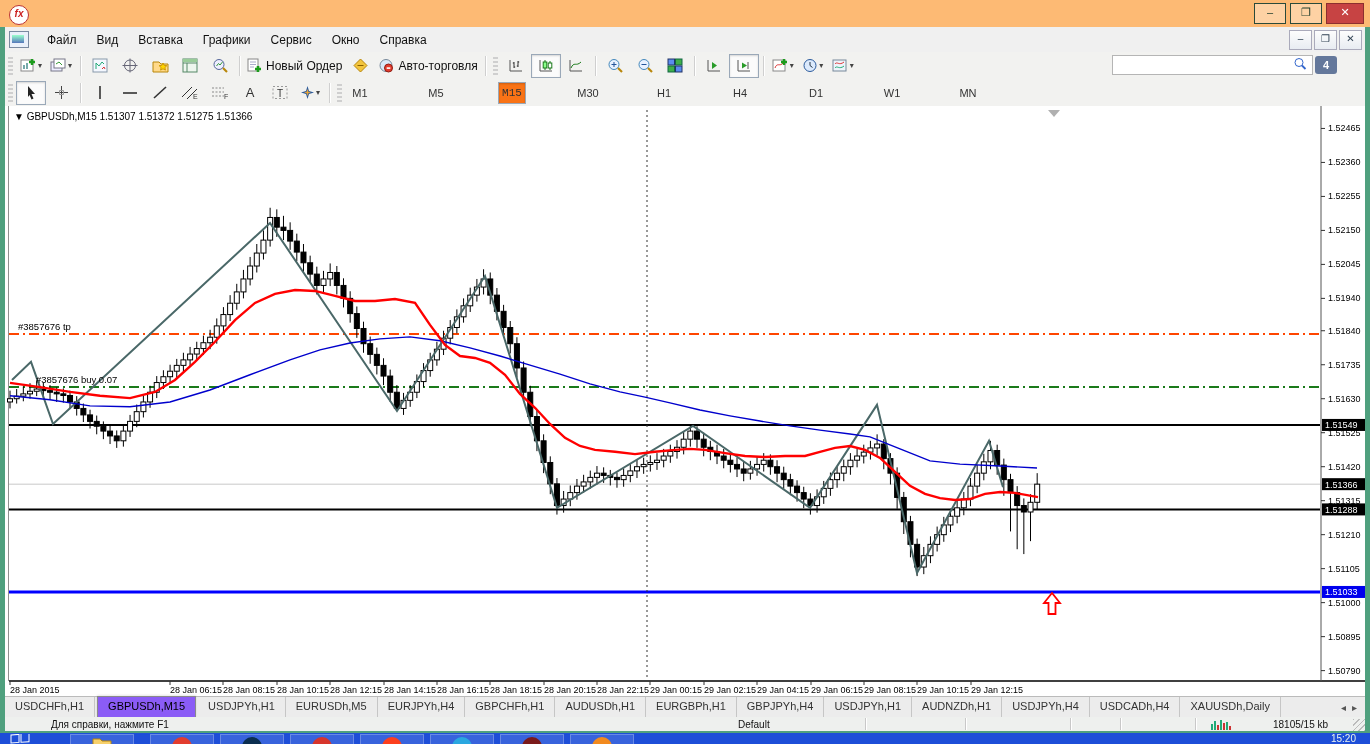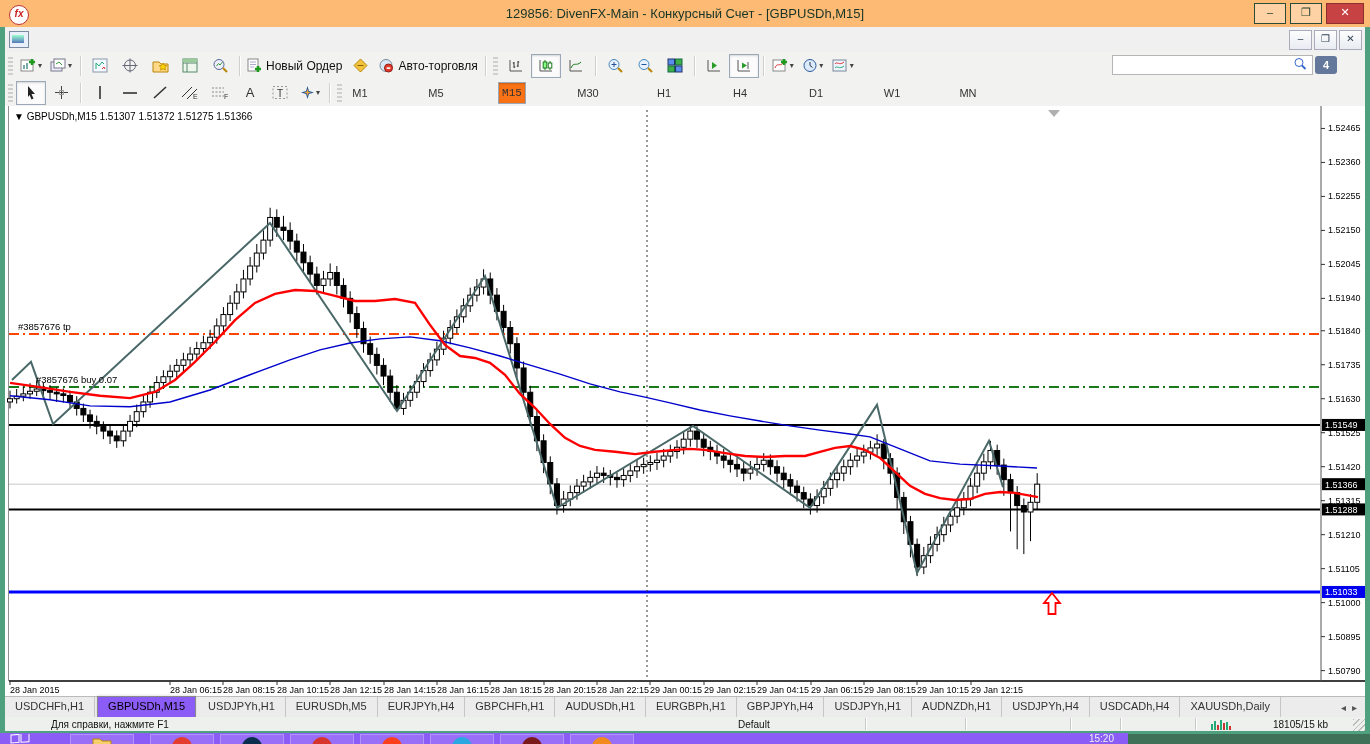--- a/index.html
+++ b/index.html
@@ -34,46 +34,54 @@
   .msgbadge{position:absolute;right:28px;top:4px;width:22px;height:18px;background:#64789b;color:#fff;border-radius:3px;font-size:11px;font-weight:bold;text-align:center;line-height:18px;}
   .chartarea{position:absolute;left:5px;top:106px;width:1360px;height:590px;background:#fff;}
   .tabbar{position:absolute;left:5px;right:5px;top:696px;height:21px;background:#ececec;border-top:1px solid #bbb;display:flex;align-items:flex-end;font-size:11px;}
   .tab{padding:3px 10px;color:#333;border-right:1px solid #c6c6c6;height:15px;}
   .tab.active{background:#8b5cf6;border:1px solid #8a8a8a;border-bottom:none;font-weight:normal;color:#000;margin:0 2px;box-shadow:0 -1px 2px rgba(0,0,0,.1);}
   .tabarrows{margin-left:auto;margin-right:8px;color:#555;font-size:10px;display:flex;gap:6px;align-self:center;}
   .statusbar{position:absolute;left:5px;right:5px;top:717px;height:14px;background:#eef0ee;font-size:10px;color:#111;display:flex;align-items:center;padding-left:40px;}
   .st-sep{position:absolute;width:1px;height:12px;top:1px;background:#c8c8c8;box-shadow:1px 0 0 #fff;}
   .grip2{position:absolute;right:0;top:2px;width:12px;height:12px;background:repeating-linear-gradient(135deg,#bbb 0 1px,transparent 1px 4px);}
   .greenstrip{position:absolute;left:0;top:731px;width:1370px;height:3px;background:#4fa07e;}
-  .taskbar{position:absolute;left:0;top:733px;width:1128px;height:11px;background:#8b5cf6;overflow:hidden;}
+  .taskbar{position:absolute;left:0;top:733px;width:1370px;height:11px;background:#1d4ed8;overflow:hidden;}
   .tb-item{position:absolute;top:1px;width:62px;height:26px;background:rgba(255,255,255,.12);border:1px solid rgba(255,255,255,.25);display:flex;justify-content:center;}
   .tb-circ{width:20px;height:20px;border-radius:50%;margin-top:2px;}
   .tb-clock{position:absolute;right:14px;top:0px;color:#eaf2ec;font-size:10px;}
   text{font-family:"Liberation Sans",sans-serif;}
 </style>
 </head>
 <body>
 
 <div class="window">
 
   <div class="titlebar">
     <div class="app-logo">fx</div>
-    <div class="title-text">129856: DivenFX-Main - Конкурсный Счет - [GBPUSDh,M15]</div>
     <div class="winbtns">
       <div class="wbtn">–</div>
       <div class="wbtn">❐</div>
       <div class="wbtn close">✕</div>
     </div>
   </div>
 
   <div class="sideborder" style="left:0;"></div>
   <div class="sideborder" style="left:1365px;"></div>
 
   <div class="menubar">
     <div class="mdiicon"></div>
+    <div id="menu-items" style="display:flex;">
+        <div class="menu-item">Файл</div>
+        <div class="menu-item">Вид</div>
+        <div class="menu-item">Вставка</div>
+        <div class="menu-item">Графики</div>
+        <div class="menu-item">Сервис</div>
+        <div class="menu-item">Окно</div>
+        <div class="menu-item">Справка</div>
+      </div>
     <div class="mdibtns">
       <div class="mdibtn">–</div>
       <div class="mdibtn">❐</div>
       <div class="mdibtn">✕</div>
     </div>
   </div>
 
   <div class="toolbar" id="toolbar1">
     <div class="grip"></div>
     <div class="tbtn">

